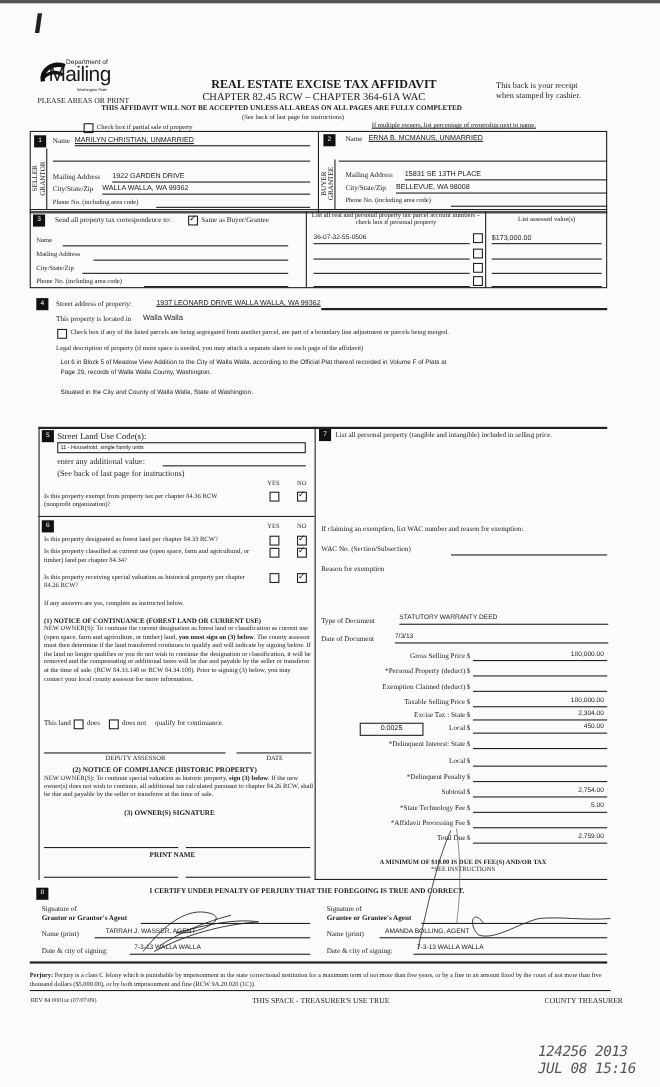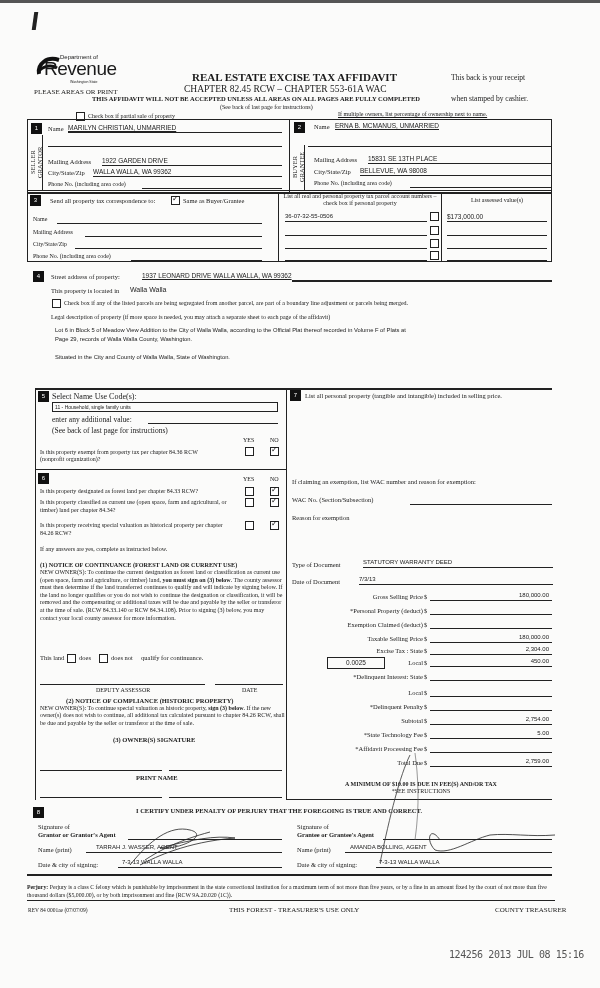--- a/index.html
+++ b/index.html
@@ -30,28 +30,28 @@
   <div class="topbar"></div>
   <div class="abs" style="left:33px;top:12px;width:4px;height:18px;background:#222;transform:skewX(-8deg);"></div>
 
   <div class="abs" style="left:33px;top:52px;width:70px;height:36px;">
     <svg width="70" height="36">
       <path d="M6 22 C4 12, 14 4, 26 8" stroke="#111" stroke-width="4" fill="none"></path>
       <path d="M5 20 C10 14, 18 12, 24 16" stroke="#111" stroke-width="3" fill="none"></path>
     </svg>
   </div>
   <div class="abs sans" style="left:60px;top:54px;font-size:6px;">Department of</div>
-  <div class="abs sans" style="left:44px;top:58px;font-size:19px;letter-spacing:-0.5px;">Revenue</div>
+  <div class="abs sans" style="left:44px;top:58px;font-size:19px;letter-spacing:-0.5px;">Mailing</div>
   <div class="abs sans" style="left:70px;top:80px;font-size:3.5px;">Washington State</div>
   <div class="abs t7" style="left:34px;top:88px;">PLEASE AREAS OR PRINT</div>
 
   <div class="abs b" style="left:192px;top:71px;font-size:11px;">REAL ESTATE EXCISE TAX AFFIDAVIT</div>
-  <div class="abs" style="left:184px;top:84px;font-size:9.5px;">CHAPTER 82.45 RCW – CHAPTER 553-61A WAC</div>
+  <div class="abs" style="left:184px;top:84px;font-size:9.5px;">CHAPTER 82.45 RCW – CHAPTER 364-61A WAC</div>
   <div class="abs t75" style="left:451px;top:73px;">This back is your receipt</div>
-  <div class="abs t75" style="left:451px;top:94px;">when stamped by cashier.</div>
+  <div class="abs t75" style="left:451px;top:82px;">when stamped by cashier.</div>
   <div class="abs b t65" style="left:92px;top:95px;">THIS AFFIDAVIT WILL NOT BE ACCEPTED UNLESS ALL AREAS ON ALL PAGES ARE FULLY COMPLETED</div>
   <div class="abs t6" style="left:220px;top:104px;">(See back of last page for instructions)</div>
   <div class="cb" style="left:76px;top:112px;"></div>
   <div class="abs t6" style="left:88px;top:113px;">Check box if partial sale of property</div>
   <div class="abs t6" style="left:338px;top:111px;text-decoration:underline;">If multiple owners, list percentage of ownership next to name.</div>
 
   <div class="abs box" style="left:27px;top:119px;width:525px;height:75px;border-width:1.2px;"></div>
   <div class="abs" style="left:289px;top:119px;width:1px;height:75px;background:#222;"></div>
   <div class="abs" style="left:27px;top:190px;width:525px;height:1px;background:#222;"></div>
 
@@ -126,21 +126,21 @@
   <div class="abs fill" style="left:55px;top:336px;font-size:5.8px;">Page 29, records of Walla Walla County, Washington.</div>
   <div class="abs fill" style="left:55px;top:354px;font-size:5.8px;">Situated in the City and County of Walla Walla, State of Washington.</div>
 
   <div class="abs" style="left:35px;top:388px;width:517px;height:1.5px;background:#222;"></div>
   <div class="abs" style="left:35px;top:388px;width:1px;height:412px;background:#222;"></div>
   <div class="abs" style="left:286px;top:388px;width:1px;height:412px;background:#222;"></div>
   <div class="abs" style="left:35px;top:469px;width:251px;height:1px;background:#222;"></div>
   <div class="abs" style="left:286px;top:799px;width:266px;height:1px;background:#222;"></div>
 
   <div class="num" style="left:38px;top:391px;">5</div>
-  <div class="abs t8" style="left:52px;top:392px;">Select Name Use Code(s):</div>
+  <div class="abs t8" style="left:52px;top:392px;">Street Land Use Code(s):</div>
   <div class="abs box sans" style="left:52px;top:402px;width:226px;height:10px;font-size:5px;padding-left:2px;line-height:9px;border-width:1.3px;">11 - Household, single family units</div>
   <div class="abs t75" style="left:52px;top:415px;">enter any additional value:</div>
   <div class="abs line" style="left:148px;top:423px;width:130px;"></div>
   <div class="abs t75" style="left:52px;top:426px;">(See back of last page for instructions)</div>
   <div class="abs t6" style="left:243px;top:437px;">YES</div>
   <div class="abs t6" style="left:270px;top:437px;">NO</div>
   <div class="abs t6" style="left:40px;top:449px;width:170px;line-height:7px;">Is this property exempt from property tax per chapter 84.36 RCW (nonprofit organization)?</div>
   <div class="cb" style="left:245px;top:447px;"></div>
   <div class="cb checked" style="left:270px;top:447px;"></div>
 
@@ -274,16 +274,16 @@
     <path d="M50 10 C40 30, 30 70, 20 118" stroke="#333" stroke-width="0.8" fill="none"></path>
     <path d="M55 8 C58 30, 60 60, 55 95" stroke="#555" stroke-width="0.6" fill="none"></path>
     <path d="M80 95 C70 80, 65 95, 75 105 C90 110, 110 95, 130 90 C150 88, 170 92, 195 90" stroke="#222" stroke-width="0.8" fill="none"></path>
   </svg>
 
   <div class="abs" style="left:27px;top:874px;width:525px;height:1.5px;background:#222;"></div>
 
   <div class="abs" style="left:27px;top:883px;width:528px;font-size:5.8px;line-height:8px;"><b>Perjury:</b> <span>Perjury is a class C felony which is punishable by imprisonment in the state correctional institution for a maximum term of not more than five years, or by a fine in an amount fixed by the court of not more than five thousand dollars ($5,000.00), or by both imprisonment and fine (RCW 9A.20.020 (1C)).</span></div>
   <div class="abs" style="left:27px;top:900px;width:528px;height:1px;background:#222;"></div>
   <div class="abs" style="left:28px;top:907px;font-size:5.5px;">REV 84 0001ae (07/07/09)</div>
-  <div class="abs t7" style="left:229px;top:906px;">THIS FOREST - TREASURER'S USE ONLY</div>
+  <div class="abs t7" style="left:229px;top:906px;">THIS SPACE - TREASURER'S USE TRUE</div>
   <div class="abs t7" style="left:495px;top:906px;white-space:nowrap;overflow:hidden;width:100px;">COUNTY TREASURER</div>
-  <div class="abs stamp" style="left:449px;top:949px;font-size:10px;letter-spacing:-0.4px;">124256 2013 JUL 08 15:16</div>
+  <div class="abs stamp" style="left:489px;top:949px;font-size:13px;letter-spacing:-0.4px;font-style:italic;">124256 2013 JUL 08 15:16</div>
 </div>
 
 </body></html>

